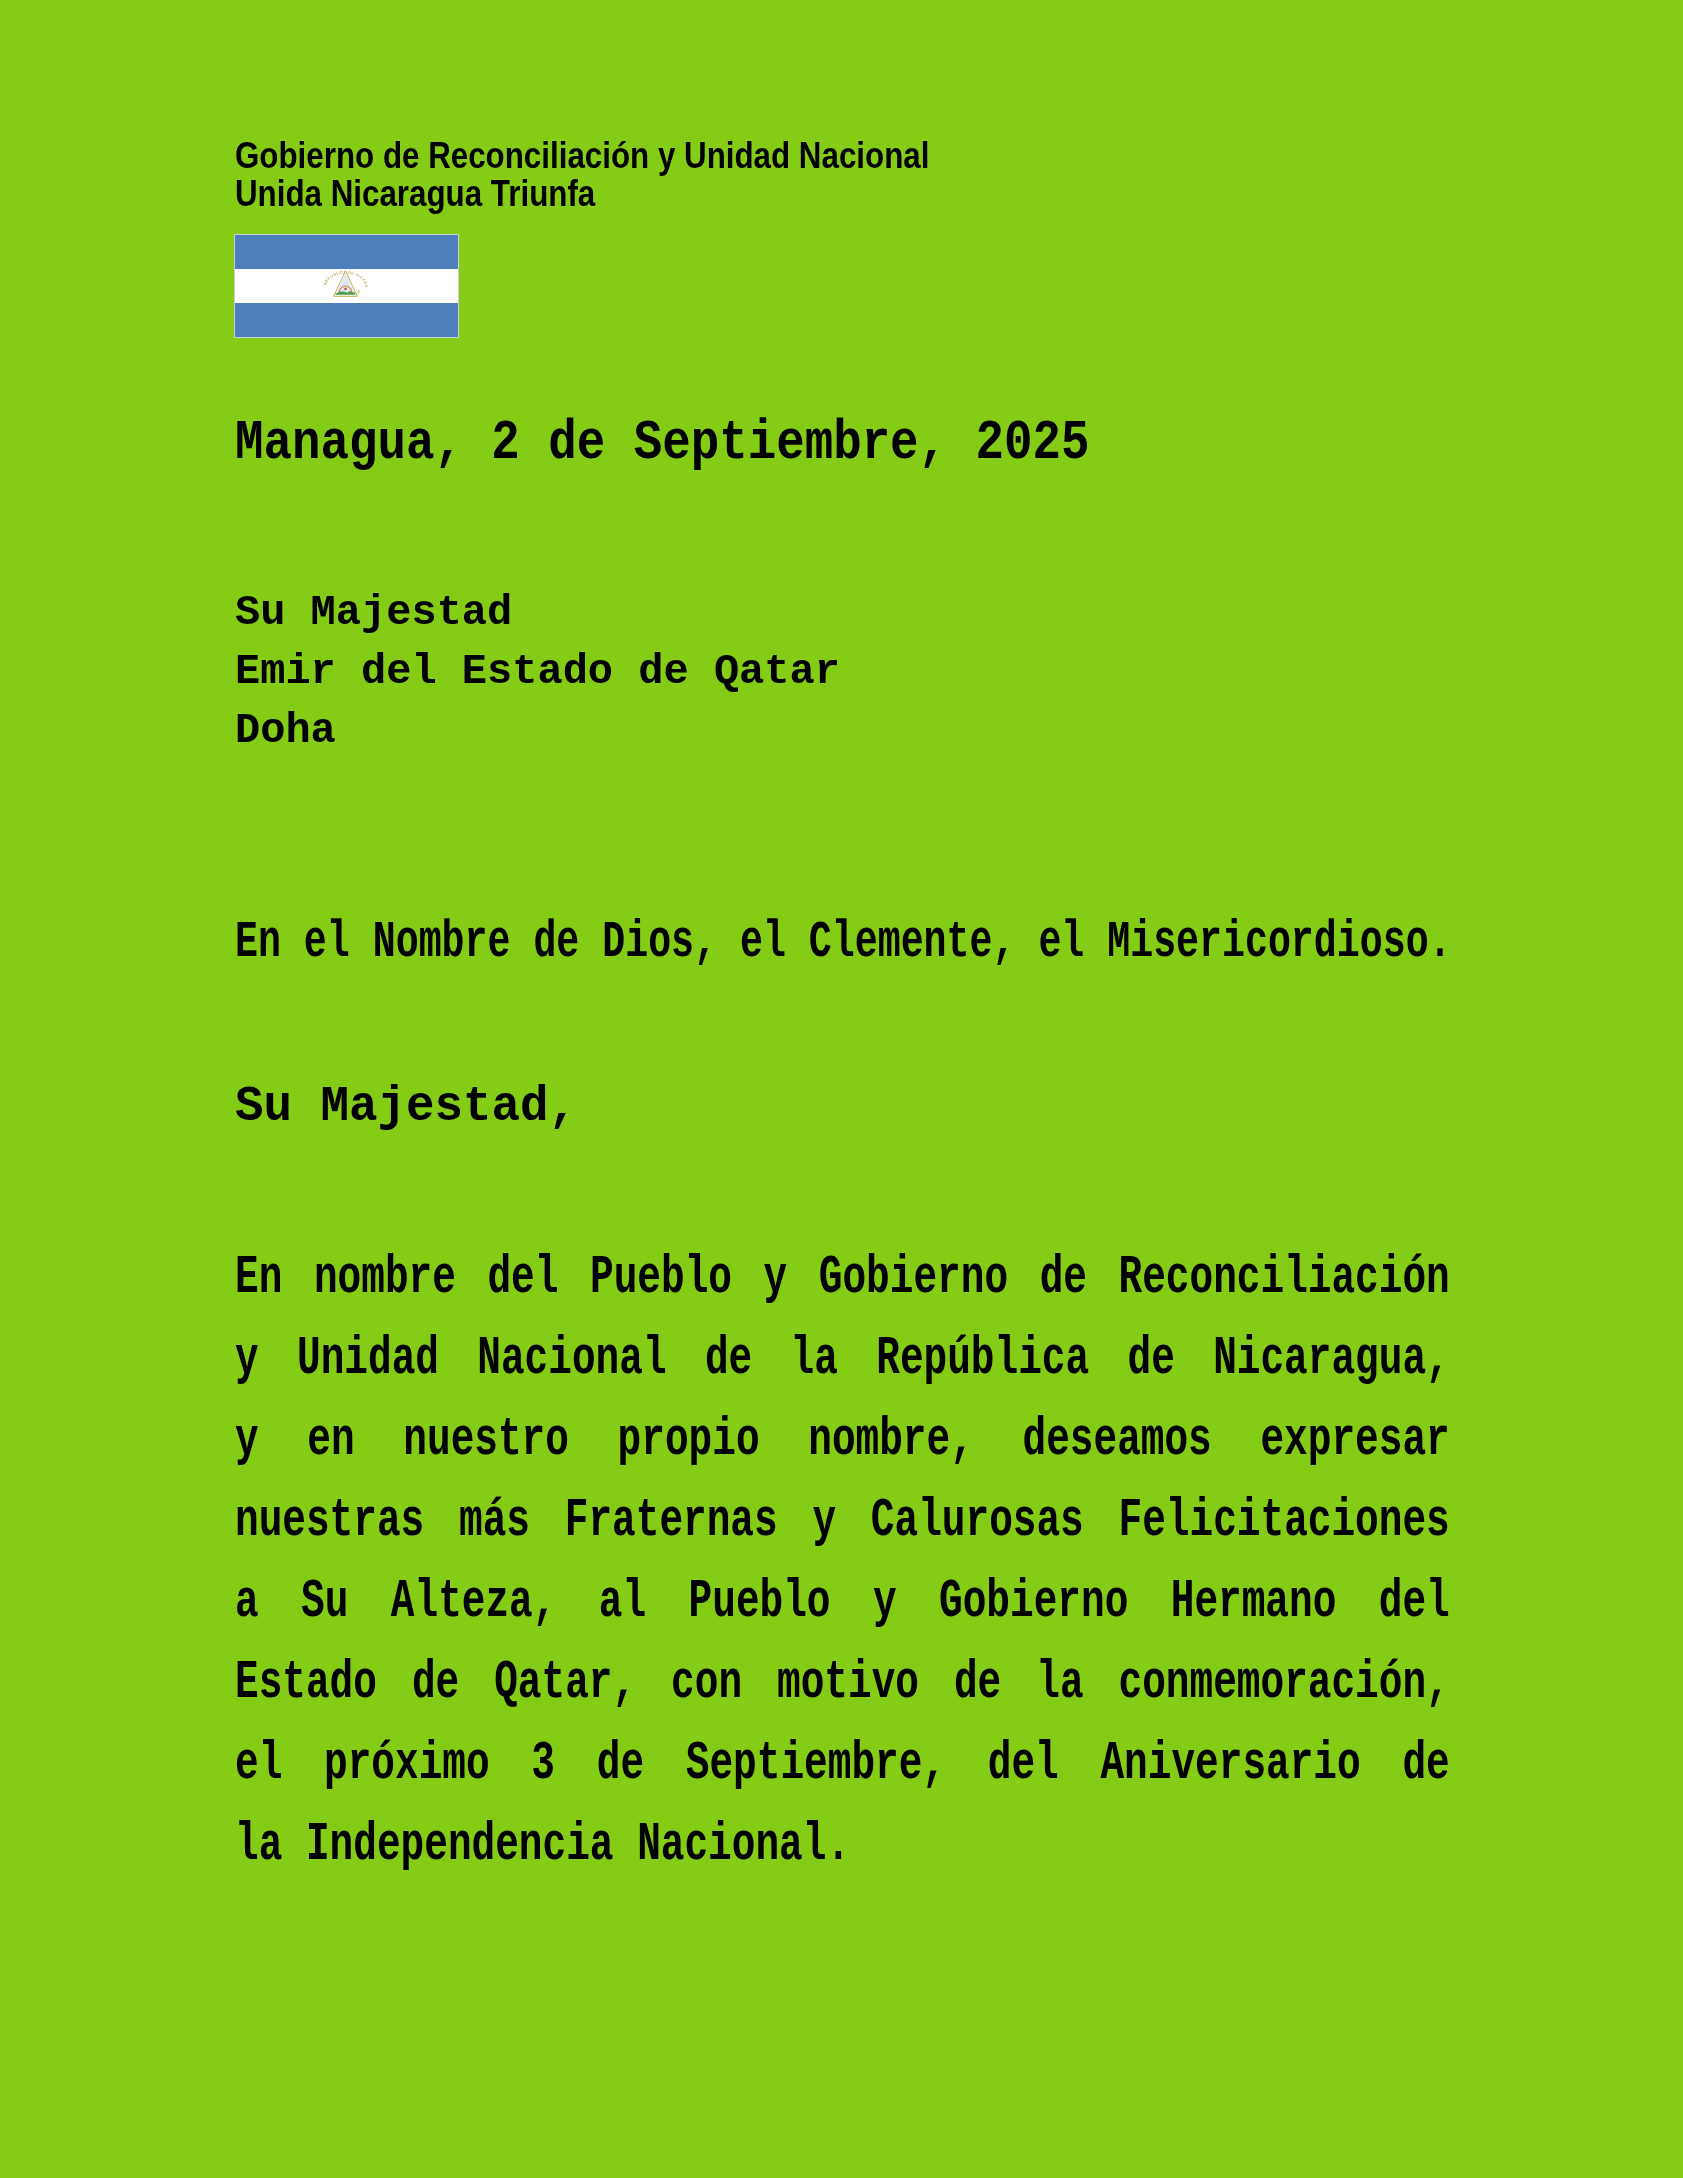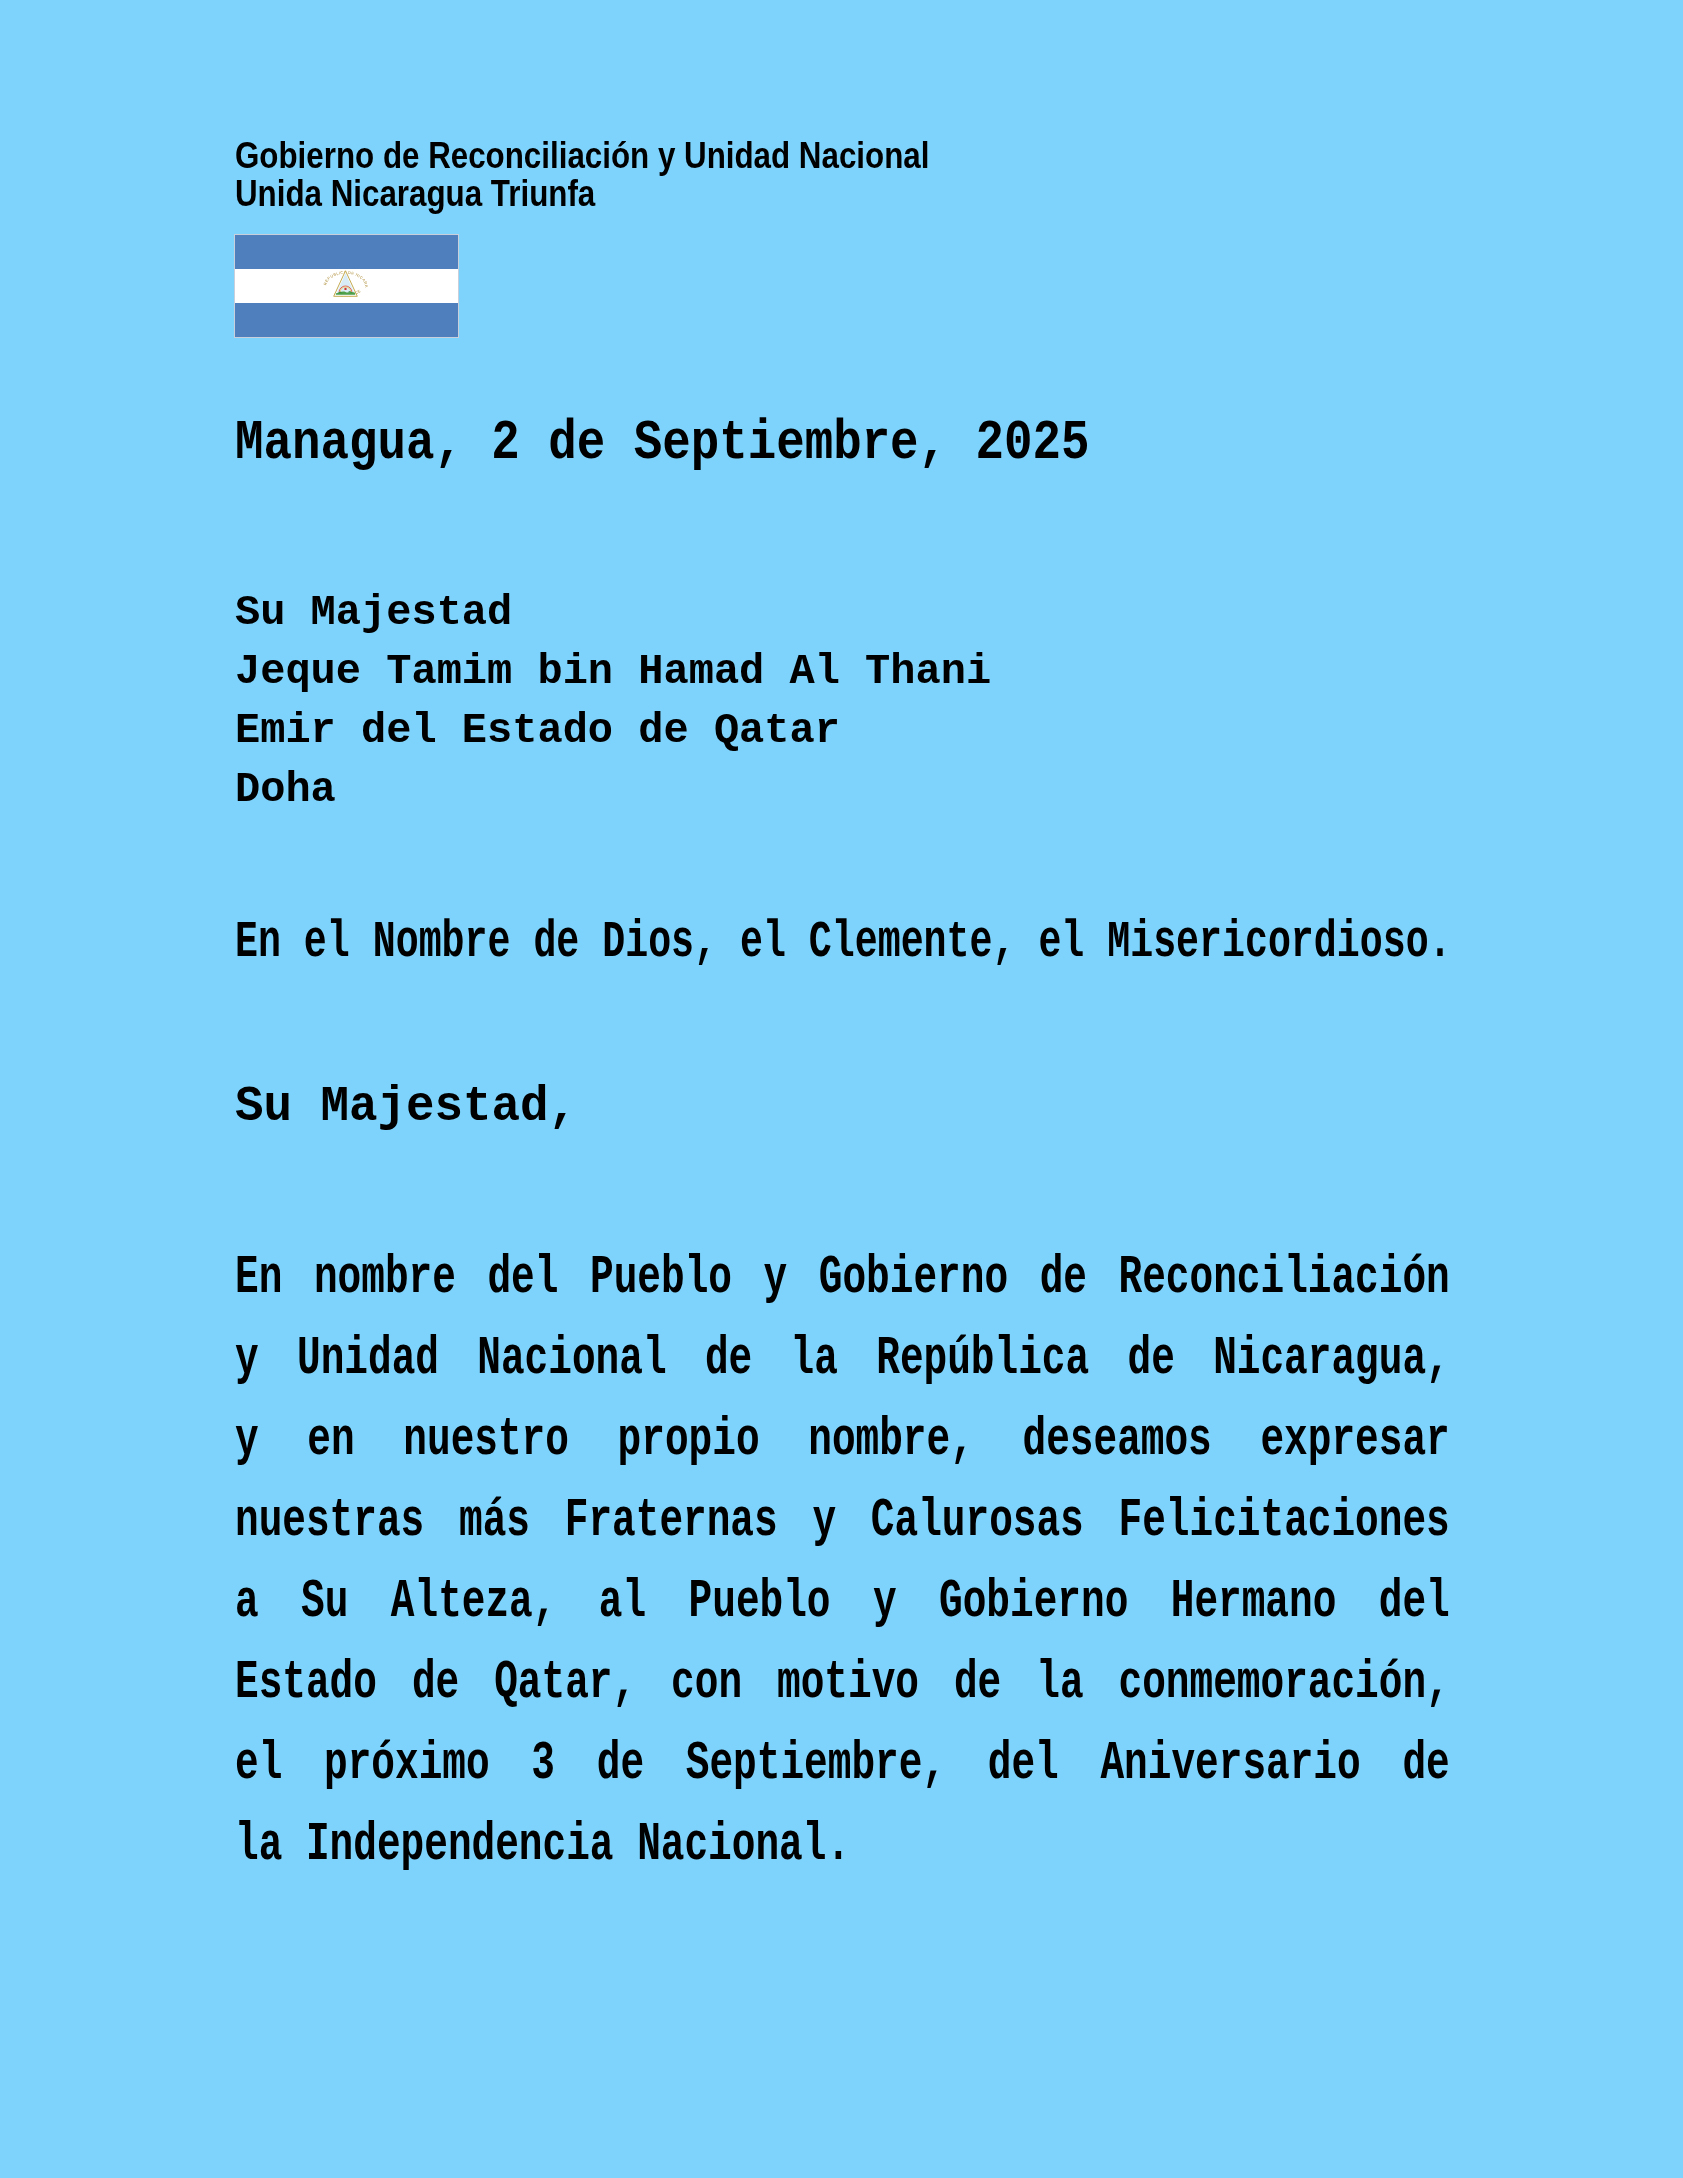--- a/index.html
+++ b/index.html
@@ -1,18 +1,18 @@
 <!DOCTYPE html>
 <html><head>
 <meta charset="utf-8">
 <style>
   html,body { margin:0; padding:0; background:#e8e8e8; }
   .page {
     position:relative; width:1683px; height:2178px;
-    background:#7dd3fc; overflow:hidden;
+    background:#84cc16; overflow:hidden;
     color:#000000;
   }
   
   .letterhead {
     position:absolute; left:235px; top:137px;
     font-family:"Liberation Sans", sans-serif;
     font-weight:bold; font-size:36px; line-height:38px;
     white-space:nowrap;
     transform:scaleX(0.87); transform-origin:0 0;
   }
@@ -95,21 +95,20 @@
         <path d="M 30,28.9 l 2.5,-1.4 l 2.5,2 z" fill="#3d8f3f"></path>
       </svg>
     </div>
     <div class="stripe-blue"></div>
   </div>
 
   <div class="mono date-line">Managua, 2 de Septiembre, 2025</div>
 
   <div class="mono recipient">
     <div>Su Majestad</div>
-    <div>Jeque Tamim bin Hamad Al Thani</div>
     <div>Emir del Estado de Qatar</div>
     <div>Doha</div>
   </div>
 
   <div class="mono invocation">En el Nombre de Dios, el Clemente, el Misericordioso.</div>
 
   <div class="mono salutation">Su Majestad,</div>
 
   <div class="mono body-block">
     <div class="jline">En nombre del Pueblo y Gobierno de Reconciliación</div>

